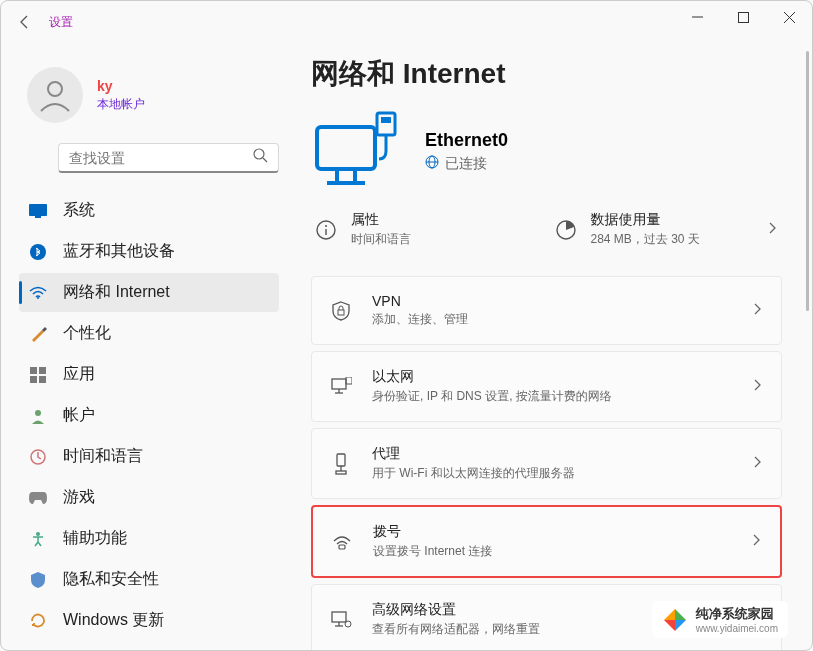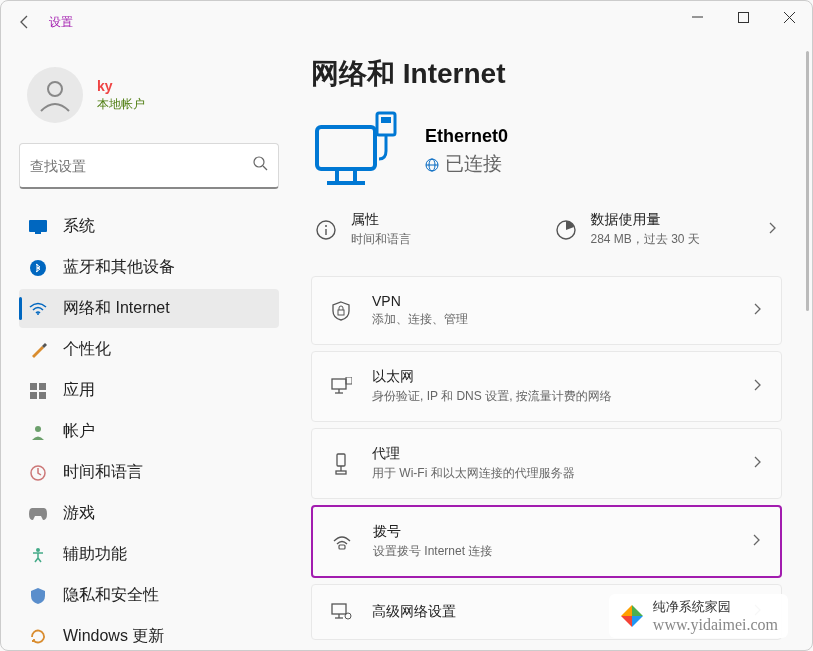--- a/index.html
+++ b/index.html
@@ -10,62 +10,62 @@
     .app-title { font-size: 12px; color: #a21caf; }
     .win-controls { position: absolute; right: 0; top: 0; display: flex; }
     .win-btn { width: 46px; height: 32px; display: flex; align-items: center; justify-content: center; cursor: pointer; }
     
     .content { display: flex; height: calc(100% - 42px); }
     
     .sidebar { width: 290px; padding: 8px 12px 8px 18px; overflow-y: auto; }
     .user-area { display: flex; align-items: center; padding: 16px 8px 20px 8px; }
     .avatar { width: 56px; height: 56px; border-radius: 50%; background: #e8e8e8; display: flex; align-items: center; justify-content: center; margin-right: 14px; }
     .user-name { font-size: 14px; font-weight: 600; color: #ef4444; }
-    .user-type { font-size: 12px; color: #4d7c0f; margin-top: 2px; }
-    
-    .search-box { background: #fff; border: 1px solid #d9d9d9; border-radius: 4px; padding: 12px 10px; display: flex; align-items: center; position: relative; margin-bottom: 18px; border-bottom: 2px solid #888; }
+    .user-type { font-size: 12px; color: #6d28d9; margin-top: 2px; }
+    
+    .search-box { background: #fff; border: 1px solid #d9d9d9; border-radius: 4px; padding: 4px 10px; display: flex; align-items: center; position: relative; margin-bottom: 18px; border-bottom: 2px solid #888; margin-left: 39px; }
     .search-box input { border: none; outline: none; flex: 1; font-size: 14px; background: transparent; color: #666; }
     .search-box .search-icon { color: #666; }
     
     .nav-item { display: flex; align-items: center; padding: 9px 10px; border-radius: 4px; cursor: pointer; margin-bottom: 2px; position: relative; font-size: 16px; color: #222; }
     .nav-item.active { background: #eaeaea; }
     .nav-item.active::before { content: ""; position: absolute; left: 0; top: 8px; bottom: 8px; width: 3px; background: #0067c0; border-radius: 2px; }
     .nav-icon { width: 18px; height: 18px; margin-right: 16px; display: flex; align-items: center; justify-content: center; }
     
     .main { flex: 1; padding: 8px 20px 8px 20px; overflow-y: auto; }
     .main-scroll-pad { padding-right: 10px; }
     .page-title { font-size: 28px; font-weight: 600; color: #222; margin-bottom: 18px; margin-top: 4px; }
     
     .status-card { display: flex; align-items: center; margin-bottom: 20px; }
     .monitor-icon { width: 90px; height: 80px; margin-right: 24px; }
     .net-name { font-size: 18px; font-weight: 600; }
-    .net-status { display: flex; align-items: flex-end; margin-top: 4px; color: #666; font-size: 19px; }
+    .net-status { display: flex; align-items: flex-start; margin-top: 4px; color: #666; font-size: 14px; }
     .net-status .globe { color: #0067c0; margin-right: 6px; }
     
     .quick-row { display: flex; gap: 16px; margin-bottom: 28px; padding: 0 4px; }
     .quick-item { display: flex; align-items: center; cursor: pointer; flex: 1; }
     .quick-item .qicon { width: 22px; height: 22px; margin-right: 14px; color: #555; }
     .quick-text .qtitle { font-size: 14px; color: #222; }
     .quick-text .qsub { font-size: 12px; color: #666; margin-top: 2px; }
     .chev { margin-left: auto; color: #666; }
     
     .setting-row { background: #fbfbfb; border: 1px solid #e8e8e8; border-radius: 4px; padding: 16px 18px; display: flex; align-items: center; margin-bottom: 6px; cursor: pointer; }
-    .setting-row.highlighted { border: 2px solid #a21caf; }
+    .setting-row.highlighted { border: 2px solid #ef4444; }
     .setting-row .sicon { width: 22px; height: 22px; margin-right: 20px; color: #555; display: flex; align-items: center; justify-content: center; }
     .setting-row .stitle { font-size: 14px; color: #222; }
     .setting-row .ssub { font-size: 12px; color: #666; margin-top: 2px; }
     .setting-row .chev { margin-left: auto; }
     
     .scroll-track { position: absolute; right: 2px; top: 50px; width: 6px; height: 400px; }
     .scroll-thumb { width: 3px; height: 260px; background: #bbb; border-radius: 3px; margin: 0 auto; }
     
     .watermark { position: absolute; right: 24px; bottom: 12px; display: flex; align-items: center; background: rgba(255,255,255,0.95); padding: 4px 10px; border-radius: 6px; }
     .wm-logo { width: 26px; height: 26px; margin-right: 8px; }
-    .wm-text .wm-title { font-size: 13px; font-weight: 400; color: #333; }
-    .wm-text .wm-url { font-size: 16px; color: #888; font-family: Liberation Serif, serif; }
+    .wm-text .wm-title { font-size: 13px; font-weight: 700; color: #333; }
+    .wm-text .wm-url { font-size: 10px; color: #888; }
   </style>
 </head>
 <body>
 
 <div class="titlebar">
   <div class="back-btn">
     <svg width="16" height="16" viewBox="0 0 16 16">
         <path d="M10 2 L4 8 L10 14" stroke="#555" stroke-width="1.3" fill="none"></path>
       </svg>
   </div>
@@ -342,20 +342,21 @@
       <span class="sicon">
             <svg width="22" height="20">
               <rect x="2" y="2" width="14" height="10" stroke="#555" fill="none" stroke-width="1.3"></rect>
               <line x1="9" y1="12" x2="9" y2="16" stroke="#555" stroke-width="1.3"></line>
               <line x1="5" y1="16" x2="13" y2="16" stroke="#555" stroke-width="1.3"></line>
               <circle cx="18" cy="14" r="3" stroke="#555" fill="none" stroke-width="1"></circle>
             </svg>
           </span>
       <div>
         <div class="stitle">高级网络设置</div>
+        <div class="ssub">查看所有网络适配器，网络重置</div>
       </div>
       <span class="chev"><svg width="10" height="14">
               <path d="M2 2 L7 7 L2 12" stroke="#666" fill="none" stroke-width="1.3"></path>
             </svg></span>
     </div>
     </div>
   </div>
 </div>
 
 <div class="scroll-track">

